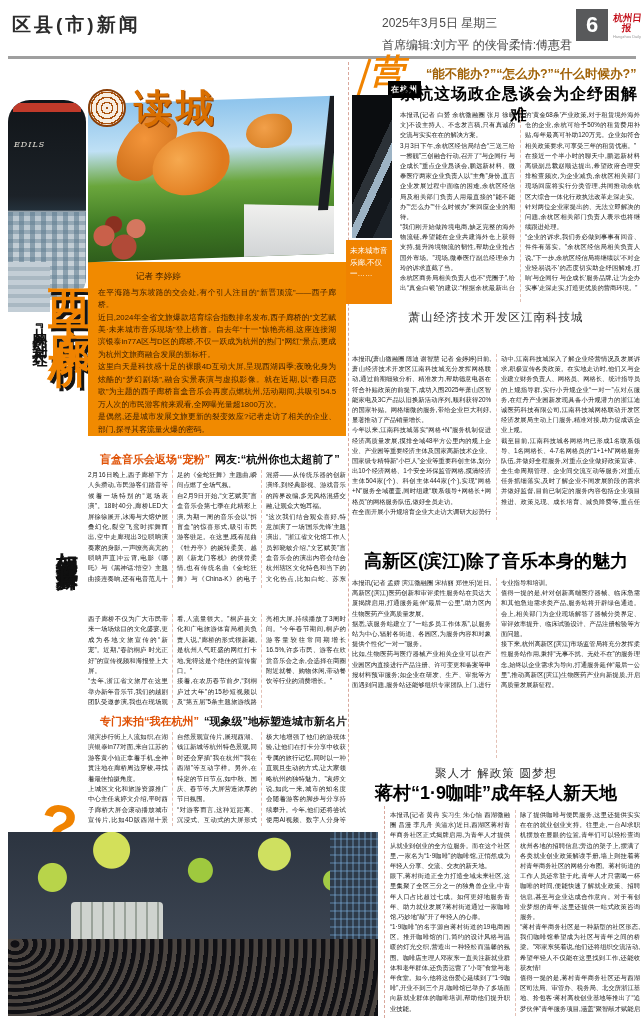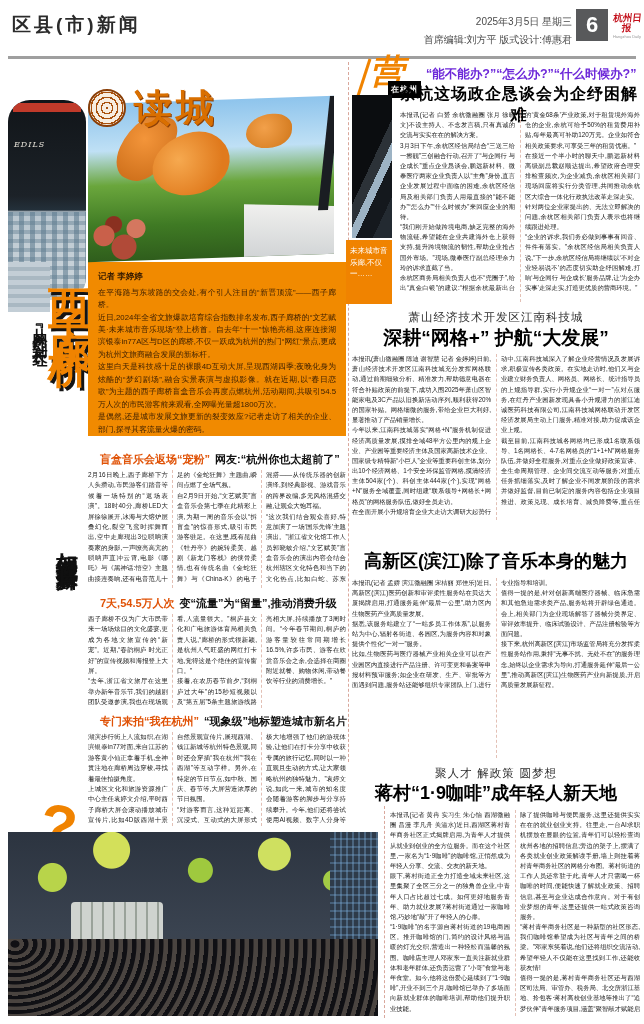--- a/index.html
+++ b/index.html
@@ -2,21 +2,21 @@
 <html><head>
 <meta charset="utf-8">
 <style>
   html,body{margin:0;padding:0;background:#e9e9e9;}
   #page{position:relative;width:644px;height:1024px;background:#fff;margin:0 auto;
         font-family:"Liberation Sans",sans-serif;overflow:hidden;}
 
   
   .hdr-title{position:absolute;left:12px;top:12px;font-size:19px;font-weight:bold;
              color:#2b2b2b;letter-spacing:3px;}
-  .hdr-meta{position:absolute;right:72px;top:13px;text-align:right;font-size:10px;
+  .hdr-meta{position:absolute;right:72px;top:13px;font-size:12px;
             color:#4a4a4a;line-height:1.8;}
   .hdr-pagebox{position:absolute;left:576px;top:9px;width:32px;height:32px;background:#58595b;
                color:#fff;font-size:22px;font-weight:bold;display:flex;align-items:center;
                justify-content:center;}
   .hdr-masthead{position:absolute;left:612px;top:13px;width:30px;text-align:center;}
   .hdr-masthead .cn{font-family:"DejaVu Serif",serif;font-weight:bold;font-size:9.5px;
                     color:#c3111c;transform:skewX(-6deg);line-height:1.1;}
   .hdr-masthead .en{font-size:4px;color:#999;}
   .hdr-rule{position:absolute;left:8px;top:56px;width:628px;height:3px;background:#9f9f9f;}
 
@@ -71,21 +71,21 @@
      font-size:42px;font-weight:900;color:#f08300;letter-spacing:19px;line-height:1;
      text-shadow:3px 3px 0 #141414;}
   .v-sub{position:absolute;left:56px;top:536px;writing-mode:vertical-rl;text-orientation:upright;
      font-size:22px;font-weight:900;color:#101010;letter-spacing:1.5px;line-height:1;}
   .q-mark{position:absolute;left:40px;top:792px;font-size:60px;font-weight:900;color:#f08300;
      transform:rotate(10deg);}
 
   .intro-box{position:absolute;left:88px;top:262px;width:258px;height:174px;background:#f18a00;
      color:#3a1e00;padding:8px 10px;box-sizing:border-box;font-size:7.8px;line-height:1.6;
      text-align:justify;overflow:hidden;}
-  .intro-byline{font-size:8.5px;font-weight:bold;margin-bottom:3px;}
+  .intro-byline{font-size:8.5px;font-weight:normal;margin-bottom:3px;margin-left:38px;}
   .intro-text{white-space:pre-line;}
 
   .sec-head{position:absolute;left:100px;width:258px;font-size:11px;font-weight:bold;color:#111;}
   .sec-head .em{color:#e05206;margin-right:5px;}
   .sec-body{position:absolute;left:88px;width:258px;column-count:3;column-gap:9px;
      column-rule:1px dashed #e3c0b5;font-size:6.4px;line-height:1.62;text-align:justify;
      color:#1a1a1a;white-space:pre-line;overflow:hidden;}
   #sec1h{top:452px;} #sec1b{top:470px;height:118px;}
   #sec2h{top:596px;} #sec2b{top:614px;height:94px;}
   #sec3h{top:714px;} #sec3b{top:732px;height:94px;}
@@ -127,42 +127,42 @@
      font-weight:bold;padding:3px 3px;letter-spacing:1px;}
 
   .kicker{position:absolute;left:352px;width:288px;text-align:center;
      font-family:"DejaVu Serif",serif;font-size:11.5px;color:#2e2e2e;letter-spacing:1px;}
   .headline{position:absolute;left:352px;width:288px;text-align:center;font-weight:900;
      color:#000;}
   .body{position:absolute;column-gap:10px;column-count:2;column-rule:1px dashed #e3c0b5;
      font-size:6.3px;line-height:1.62;text-align:justify;color:#1a1a1a;white-space:pre-line;
      overflow:hidden;}
 
-  #a1kicker{position:absolute;left:426px;top:66px;font-size:12.5px;font-weight:bold;color:#6d28d9;}
+  #a1kicker{position:absolute;left:426px;top:66px;font-size:12.5px;font-weight:bold;color:#a16207;}
   #a1headline{left:398px;top:84px;width:242px;font-size:16px;letter-spacing:1px;}
   #a1body{left:400px;top:110px;width:240px;height:192px;}
 
   #a2kicker{top:310px;} #a2headline{top:325px;font-size:19px;} 
   #a2body{left:352px;top:354px;width:288px;height:166px;}
 
   #a3kicker{top:534px;} #a3headline{top:549px;font-size:18px;}
   #a3body{left:352px;top:578px;width:288px;height:180px;}
 
   #a4kicker{top:766px;} #a4headline{top:781px;font-size:18px;}
   #a4body{left:390px;top:810px;width:250px;height:206px;}
 </style>
 </head>
 <body>
 
 <div id="page">
 
   <div class="hdr-title">区县(市)新闻</div>
   <div class="hdr-meta">
     <div>2025年3月5日 星期三</div>
-    <div>首席编辑:刘方平 版式设计:傅惠君</div>
+    <div>首席编辑:刘方平 的侠骨柔情:傅惠君</div>
   </div>
   <div class="hdr-pagebox">6</div>
   <div class="hdr-masthead">
     <div class="cn">杭州日报</div>
     <div class="en">Hangzhou Daily</div>
   </div>
   <div class="hdr-rule"></div>
 
   <div class="vd" id="vd1"></div>
   <div class="vd" id="vd2"></div>
@@ -203,23 +203,20 @@
 
   <div class="sec-head" id="sec1h">
     <span class="em">盲盒音乐会返场“宠粉”</span><span>网友:“杭州你也太超前了”</span>
   </div>
   <div class="sec-body" id="sec1b">2月16日晚上,西子廊桥下方人头攒动,市民游客们踏音等候着一场特别的“返场表演”。18时40分,廊桥LED大屏徐徐展开,冰海与大熔炉层叠幻化,裂空飞鸾时挥舞而出,空中走廊现出3位唢呐演奏家的身影,一声嘹亮高亢的唢呐声直冲云霄,电影《哪吒》与《黑神话:悟空》主题曲接连奏响,还有电音范儿十足的《金蛇狂舞》主题曲,瞬间点燃了全场气氛。
 自2月9日开始,“文艺赋美”盲盒音乐会第七季在此精彩上演,为期一周的音乐会以“拆盲盒”的惊喜形式,吸引市民游客驻足。在这里,既有昆曲《牡丹亭》的婉转柔美、越剧《新龙门客栈》的侠骨柔情,也有传统名曲《金蛇狂舞》与《China-K》的电子混搭——从传统乐器的创新演绎,到经典影视、游戏音乐的跨界改编,多元风格混搭交融,让观众大饱耳福。
 “这次我们结合观众喜好,特意加演了一场‘国乐先锋’主题演出。”浙江省文化馆工作人员郭晓敏介绍,“文艺赋美”盲盒音乐会的演出内容会结合杭州辖区文化特色和当下的文化热点,比如白蛇、苏东坡、宋韵等经典IP,以及哪吒、悟空等文化热点。
 除了音乐本身的魅力,西子廊桥的裸眼3D幻彩画面更为各类演出增添了梦幻色彩。
 “西子廊桥最大的亮点在于,可以通过机械开合的屏幕转换为空中剧场,内部舞台空间与LED屏幕无缝融合。”据主体开发建设单位杭州城投资控股集团所属杭州音乐厅运营管理有限公司负责人介绍,廊桥在设计上打造了立体声音效和高清画质,白天呈现4D沉浸式体验,夜晚则变身剧场,演出贯穿全年,运营近50天,近百场演出轮番上演,将西子廊桥打造成“永不落幕”的公共艺术空间。</div>
 
-  <div class="sec-head" id="sec2h">
-    <span class="em">7天,54.5万人次</span><span>变“流量”为“留量”,推动消费升级</span>
-  </div>
   <div class="sec-body" id="sec2b">西子廊桥不仅为广大市民带来一场场炫目的文化盛宴,更成为各地文旅宣传的“新宠”。近期,“春韵桐庐 时光正好”的宣传视频和海报登上大屏。
 “去年,浙江省文旅厅在这里举办新年音乐节,我们的越剧团队受邀参演,我也在现场观看,人流量很大。”桐庐县文化和广电旅游体育局相关负责人说,“廊桥的形式很新颖,是杭州人气旺盛的网红打卡地,觉得这是个绝佳的宣传窗口。”
 接着,在农历春节前夕,“到桐庐过大年”的15秒短视频以及“第五届”5条主题旅游线路亮相大屏,持续播放了3周时间。“今年春节期间,桐庐的游客量较往常同期增长16.5%,许多市民、游客在欣赏音乐会之余,会选择在商圈附近就餐、购物休闲,带动餐饮等行业的消费增长。”</div>
 
   <div class="sec-head" id="sec3h">
     <span class="em">专门来拍“我在杭州”</span><span>“现象级”地标塑造城市新名片</span>
   </div>
   <div class="sec-body" id="sec3b">湖滨步行街上人流如织,在湖滨银泰in77对面,来自江苏的游客黄小仙正拿着手机,全神贯注地在廊桥周边穿梭,寻找着最佳拍摄角度。
 上城区文化和旅游资源推广中心主任袁婷文介绍,平时西子廊桥大屏会滚动播放城市宣传片,比如4D版西湖十景自然景观宣传片,展现西湖、钱江新城等杭州特色景观,同时还会穿插“我在杭州”“我在西湖”等互动字样。另外,在特定的节日节点,如中秋、国庆、春节等,大屏营造浓厚的节日氛围。
 “对游客而言,这种近距离、沉浸式、互动式的大屏形式极大地增强了他们的游玩体验,让他们在打卡分享中收获专属的旅行记忆,同时以一种直观且生动的方式,让大家领略杭州的独特魅力。”袁婷文说,如此一来,城市的知名度会随着游客的脚步与分享持续攀升。今年,他们还将尝试使用AI视频、数字人分身等新技术进行文旅推广。
@@ -244,21 +241,20 @@
   <div class="photo-caption">未来城市音乐廊,不仅一……</div>
   <div class="body" id="a1body">本报讯(记者 白赟 余杭微融圈 张月 徐晓文)不设主持人、不念发言稿,只有真诚的交流与实实在在的解决方案。
 3月3日下午,余杭区经信局结合“三送三给一擦靓”三创融合行动,召开了“与企同行 与企成长”重点企业恳谈会,鹏远新材料、微泰医疗两家企业负责人以“主角”身份,直言企业发展过程中面临的困难,余杭区经信局及相关部门负责人用最直接的“能不能办”“怎么办”“什么时候办”来回应企业的期待。
 “我们刚开始做跨境电商,缺乏完整的海外物流链,希望能在企业共建海外仓上获得支持,提升跨境物流的韧性,帮助企业抢占国外市场。”现场,微泰医疗副总经理佘力玲的诉求直截了当。
 余杭区商务局相关负责人也不“兜圈子”,给出“真金白银”的建议:“根据余杭最新出台的‘黄金68条’产业政策,对于租赁境外海外仓的企业,余杭可给予50%的租赁费用补贴,每年最高可补助120万元。企业如符合相关政策要求,可享受三年的租赁优惠。”
 在接近一个半小时的聊天中,鹏远新材料高级副总裁赵顺达提出,希望政府合理安排检查频次,为企业减负,余杭区相关部门现场回应将实行分类管理,共同推动余杭区大综合一体化行政执法改革走深走实。
 针对两位企业家提出的、无法立即解决的问题,余杭区相关部门负责人表示也将继续跟进处理。
 “企业的诉求,我们务必做到事事有回音、件件有落实。”余杭区经信局相关负责人说,“下一步,余杭区经信局将继续以‘不对企业轻易说不’的态度切实助企纾困解难,打响‘与企同行 与企成长’服务品牌,让‘为企办实事’走深走实,打造更优质的营商环境。”</div>
 
   <div class="kicker" id="a2kicker">萧山经济技术开发区江南科技城</div>
-  <div class="headline" id="a2headline">深耕“网格+” 护航“大发展”</div>
   <div class="body" id="a2body">本报讯(萧山微融圈 陈迪 谢智慧 记者 金婷婷)日前,萧山经济技术开发区江南科技城充分发挥网格联动,通过前期细致分析、精准发力,帮助德意电器在符合补贴政策的前提下,成功入围2025年萧山区智能家电及3C产品以旧换新活动序列,顺利获得20%的国家补贴。网格细微的服务,带给企业巨大利好,显著推动了产品销量增长。
 今年以来,江南科技城落实“网格+N”服务机制促进经济高质量发展,摸排全域48平方公里内的规上企业、产业园等重要经济主体及国家高新技术企业、国家级专精特新“小巨人”企业等重要科创主体,划分出10个经济网格、1个安全环保监管网格,摸清经济主体504家(个)、科创主体444家(个),实现“网格+N”服务全域覆盖,同时组建“联系领导+网格长+网格员”的网格服务队伍,做好全员走访。
 在全面开展小升规培育企业大走访大调研大起势行动中,江南科技城深入了解企业经营情况及发展诉求,积极宣传各类政策。在实地走访时,他们又与企业建立财务负责人、网格员、网格长、统计指导员的上规指导群,实行小升规企业“一对一”点对点服务,在红丹产业园新发现具备小升规潜力的浙江迪诚医药科技有限公司,江南科技城网格联动开发区经济发展局主动上门服务,精准对接,助力促成该企业上规。
 截至目前,江南科技城各网格均已形成1名联系领导、1名网格长、4-7名网格员的“1+1+N”网格服务队伍,并做好全程服务,对重点企业做好政策宣讲、全生命周期管理、企业间交流互动等服务;对重点任务抓细落实,及时了解企业不同发展阶段的需求并做好监督,目前已制定的服务内容包括企业项目推进、政策兑现、成长培育、减负降费等,重点任务涵盖合同履约、安全生产、节能环保的监管和督导等。</div>
 
   <div class="headline" id="a3headline">高新区(滨江)除了音乐本身的魅力</div>
   <div class="body" id="a3body">本报讯(记者 孟娇 滨江微融圈 宋桔丽 郑佳乐)近日,高新区(滨江)医药创新和审评柔性服务站在贝达大厦揭牌启用,打通服务延伸“最后一公里”,助力区内生物医药产业高质量发展。
 据悉,该服务站建立了“一站多员工作体系”,以服务站为中心,辐射各街道、各园区,为服务内容和对象提供个性化“一对一”服务。
 比如,生物医药与医疗器械产业相关企业可以在产业园区内直接进行产品注册、许可变更和备案等申报材料预审服务;如企业在研发、生产、审批等方面遇到问题,服务站还能够组织专家团队上门,进行专业指导和培训。
 值得一提的是,针对创新高端医疗器械、临床急需和其他急迫需求类产品,服务站将开辟绿色通道。会上,相关部门为企业现场解答了器械分类界定、审评效率提升、临床试验设计、产品注册检验等方面问题。

